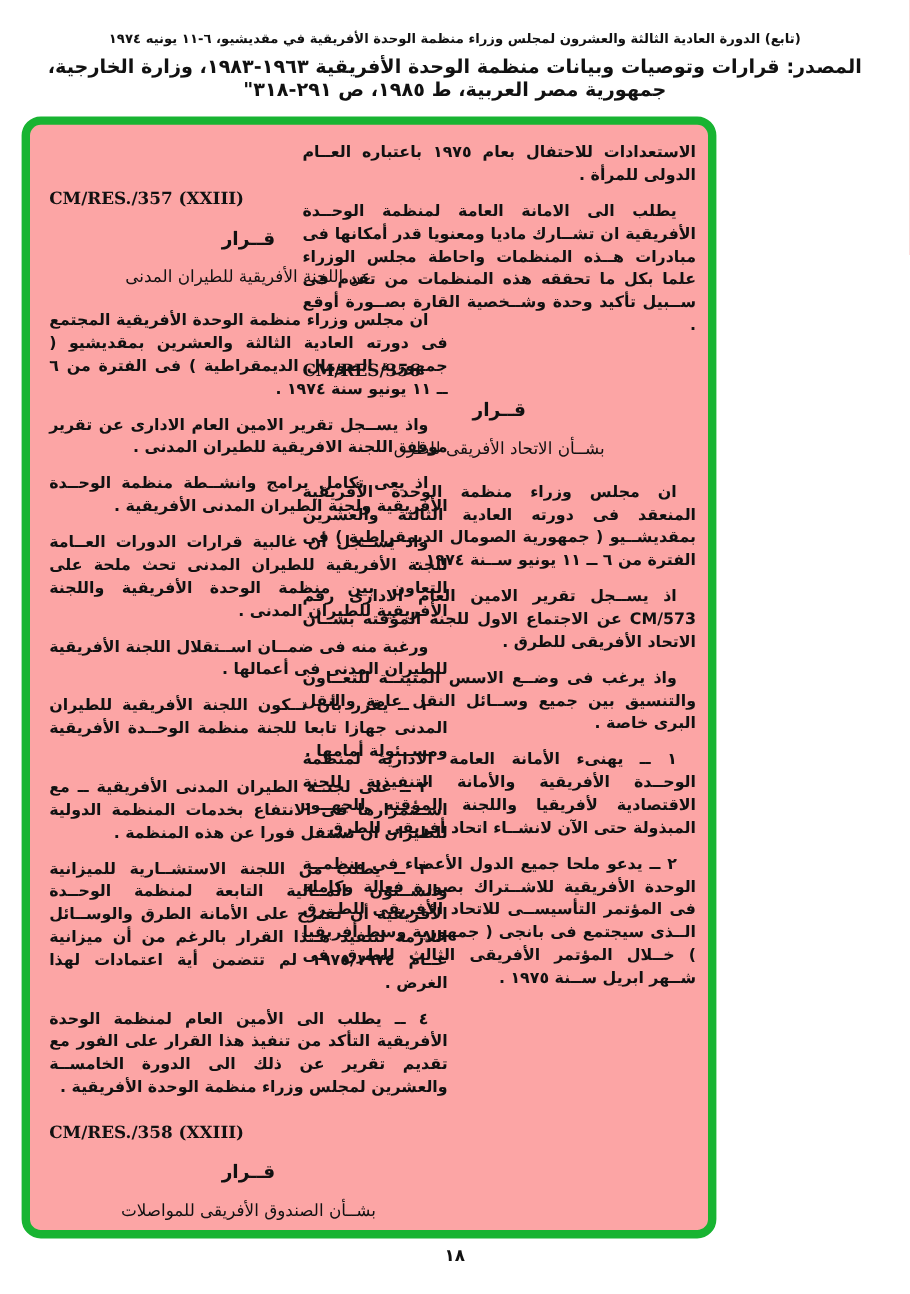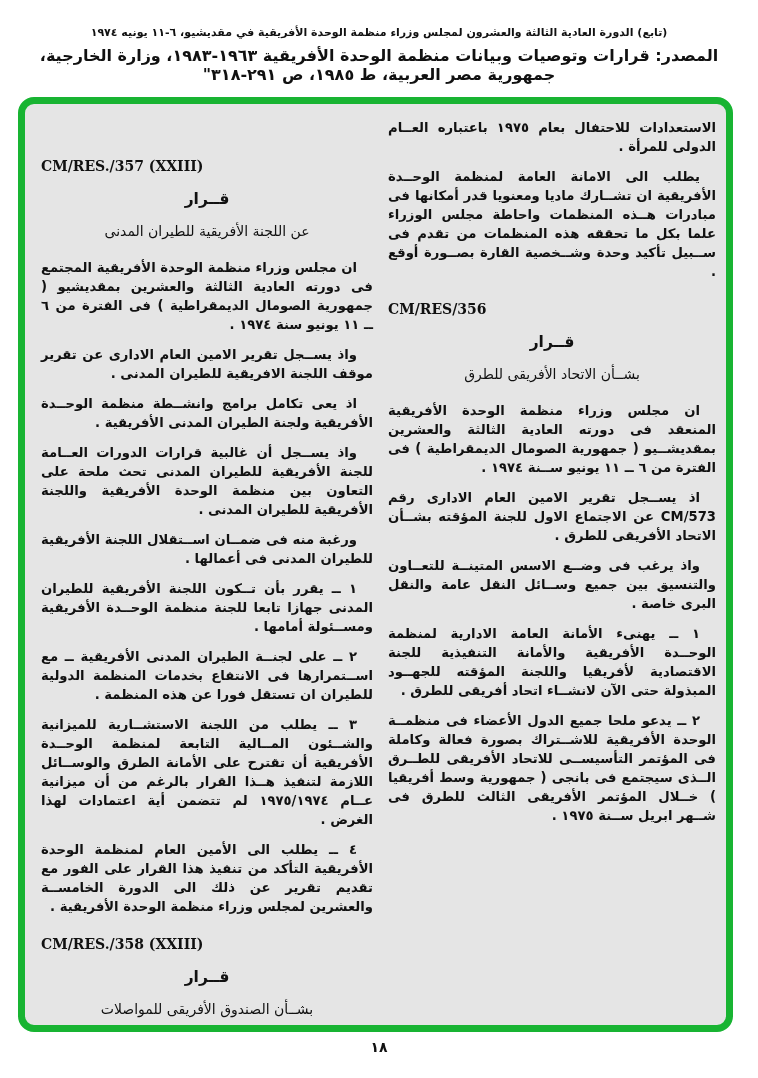--- a/index.html
+++ b/index.html
@@ -9,23 +9,23 @@
     font-family:"DejaVu Sans", sans-serif;
   }
   .header {
     position:absolute; top:26px; left:20px; right:20px;
     text-align:center; direction:rtl;
   }
   .header-line1 { font-size:11px; font-weight:bold; letter-spacing:0; }
   .header-line2 { font-size:16px; font-weight:bold; margin-top:7px; }
 
   .frame {
-    position:absolute; left:18px; top:97px; width:715px; height:935px;
+    position:absolute; left:18px; top:97px; width:579px; height:935px;
     box-sizing:border-box; border:7px solid #18b432; border-radius:16px;
-    overflow:hidden; background:#e5e5e5;
+    overflow:hidden; background:#fca5a5;
   }
   .col {
     position:absolute; direction:rtl; text-align:justify;
   }
   .col-right { top:14px; right:10px; width:328px; }
   .col-left  { top:54px; left:16px;  width:332px; }
 
   .para {
     font-size:13.2px; font-weight:bold; line-height:1.44;
     margin:0 0 11px 0; text-indent:16px;

